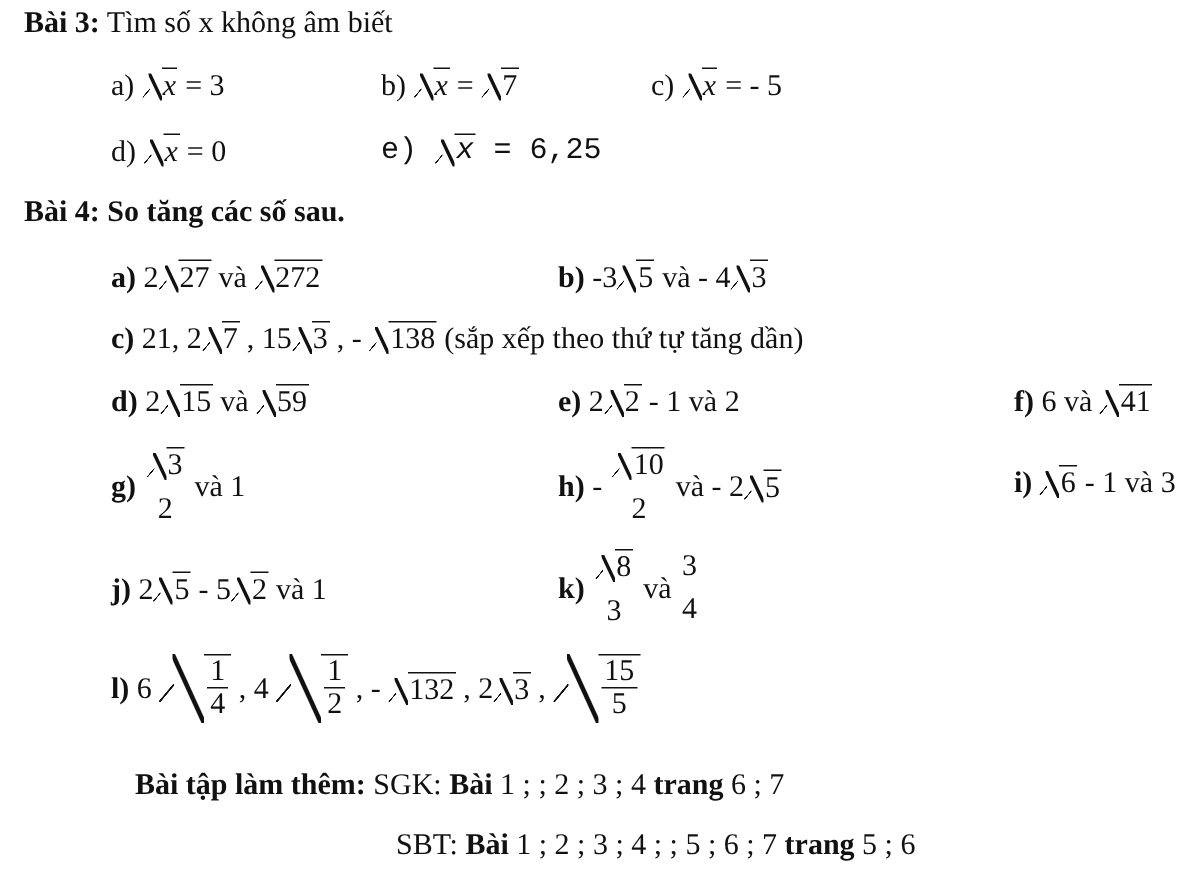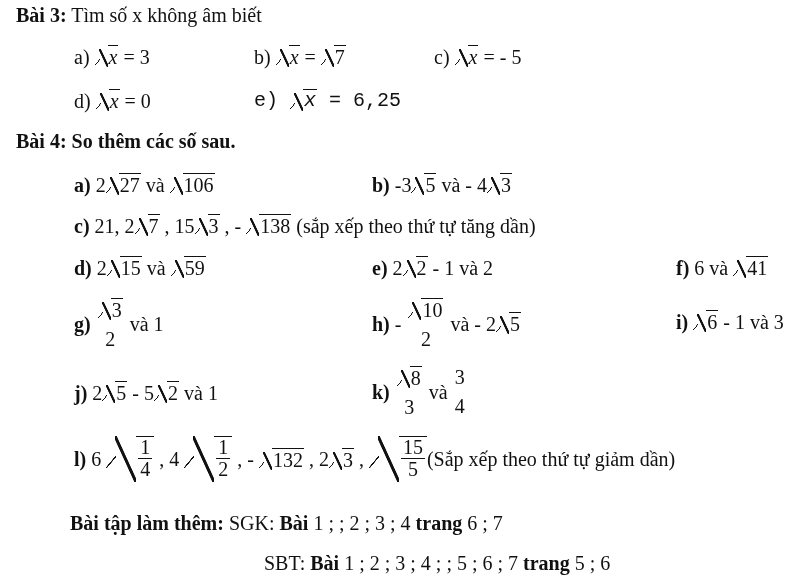--- a/index.html
+++ b/index.html
@@ -54,28 +54,28 @@
   <span class="sq"><span class="rad var">x</span></span>
   <span>= 0</span>
 </div>
 <div class="abs" style="left:254px;top:89px;font-family:Liberation Mono, monospace;">
   <span>e)</span>
   <span class="sq"><span class="rad var">x</span></span>
   <span>= 6,25</span>
 </div>
 
 <div class="abs" style="left:16px;top:131px;">
-  <b>Bài 4: So thêm các số sau.</b>
+  <b>Bài 4: So tăng các số sau.</b>
 </div>
 
 <div class="abs" style="left:74px;top:173px;">
   <b>a)</b>
   <span>2</span><span class="sq"><span class="rad">27</span></span>
   <span>và</span>
-  <span class="sq"><span class="rad">106</span></span>
+  <span class="sq"><span class="rad">272</span></span>
 </div>
 <div class="abs" style="left:372px;top:173px;">
   <b>b)</b>
   <span>-3</span><span class="sq"><span class="rad">5</span></span>
   <span>và - 4</span><span class="sq"><span class="rad">3</span></span>
 </div>
 
 <div class="abs" style="left:74px;top:214px;">
   <b>c)</b>
   <span>21, 2</span><span class="sq"><span class="rad">7</span></span>
@@ -147,24 +147,24 @@
 <div class="abs" style="left:74px;top:436px;">
   <b style="vertical-align:middle;">l)</b>
   <span style="vertical-align:middle;">6</span>
   <span class="bigsq"><span class="rad"><span class="frac"><span class="num">1</span><span class="den">4</span></span></span></span>
   <span style="vertical-align:middle;">, 4</span>
   <span class="bigsq"><span class="rad"><span class="frac"><span class="num">1</span><span class="den">2</span></span></span></span>
   <span style="vertical-align:middle;">, -</span>
   <span class="sq" style="vertical-align:middle;"><span class="rad">132</span></span>
   <span style="vertical-align:middle;">, 2</span><span class="sq" style="vertical-align:middle;"><span class="rad">3</span></span>
   <span style="vertical-align:middle;">,</span>
-  <span class="bigsq"><span class="rad"><span class="frac"><span class="num">15</span><span class="den">5</span></span></span></span><span style="vertical-align:middle;">(Sắp xếp theo thứ tự giảm dần)</span>
+  <span class="bigsq"><span class="rad"><span class="frac"><span class="num">15</span><span class="den">5</span></span></span></span>
 </div>
 
-<div class="abs" style="left:70px;top:513px;">
+<div class="abs" style="left:90px;top:513px;">
   <b>Bài tập làm thêm:</b>
   <span>SGK:</span>
   <b>Bài</b>
   <span>1 ; ; 2 ; 3 ; 4</span>
   <b>trang</b>
   <span>6 ; 7</span>
 </div>
 <div class="abs" style="left:264px;top:553px;">
   <span>SBT:</span>
   <b>Bài</b>

